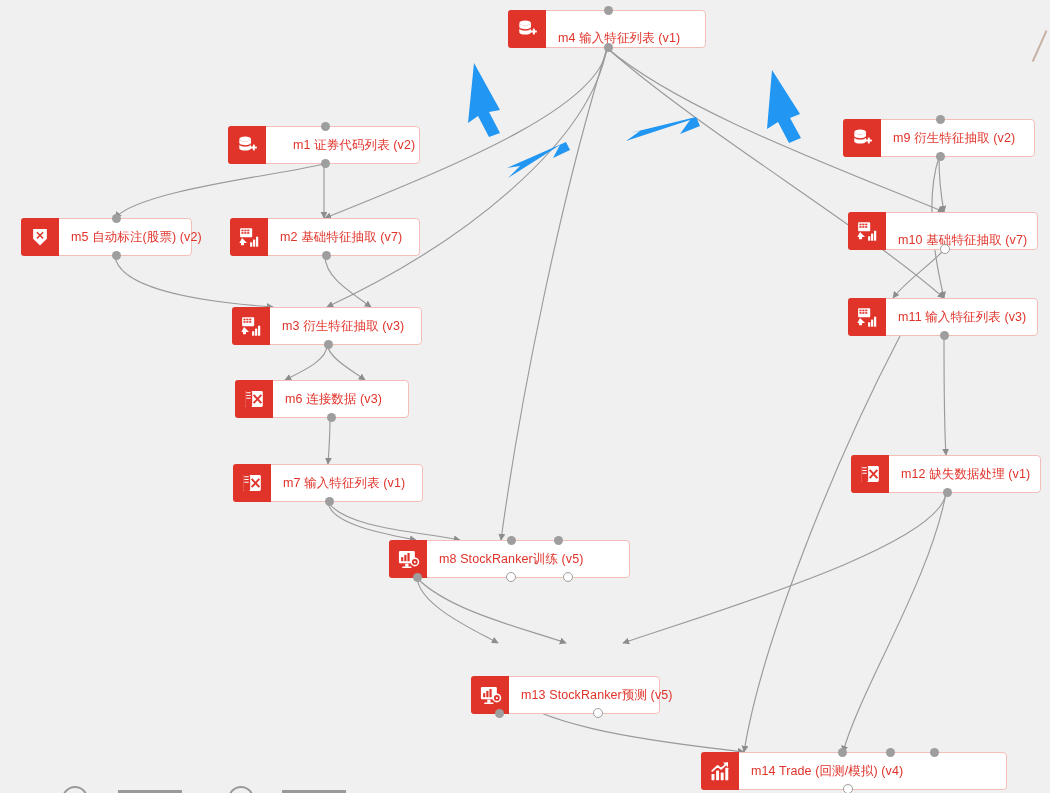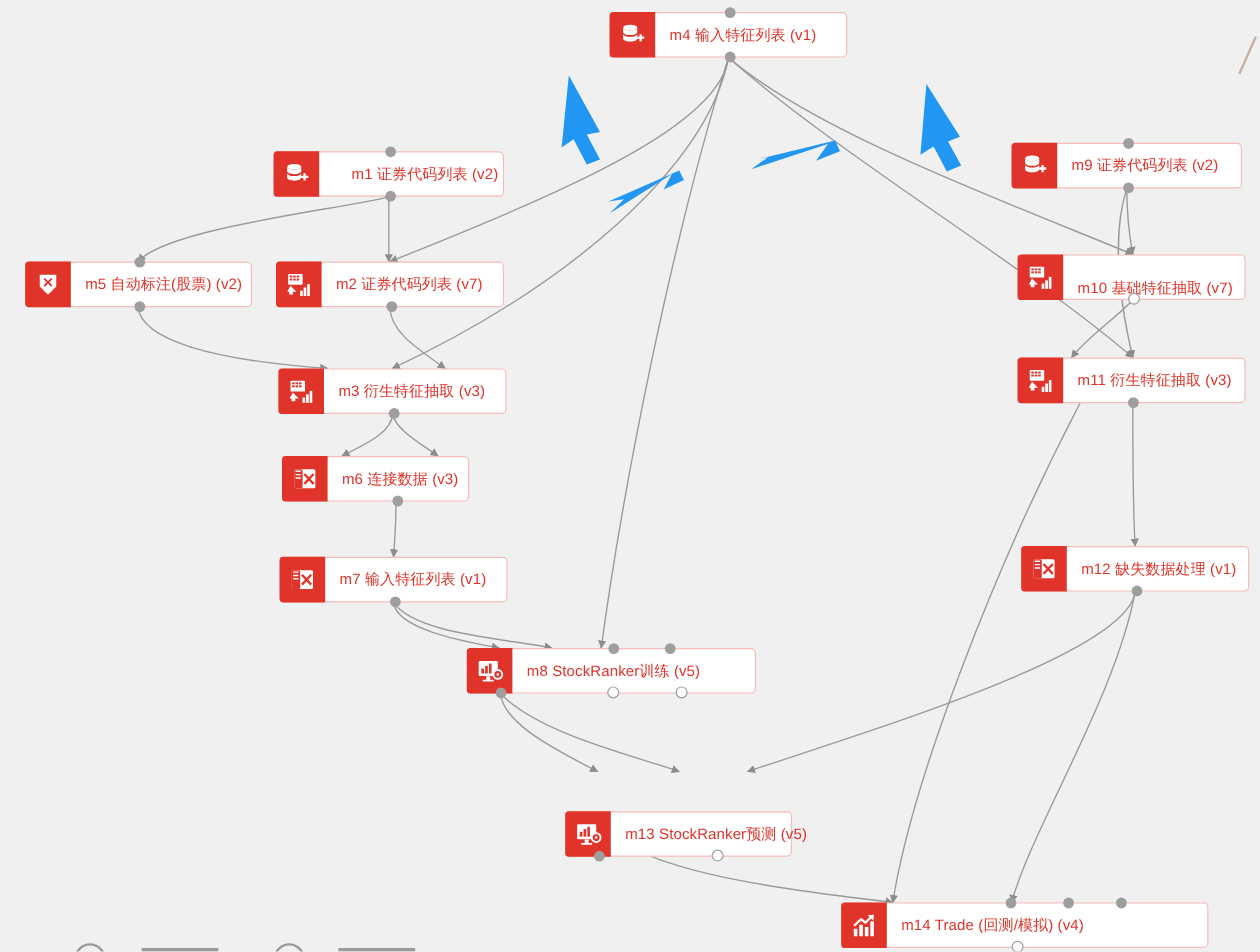--- a/index.html
+++ b/index.html
@@ -91,21 +91,21 @@
     </svg>
 
   <svg id="arrows" viewBox="0 0 1050 793" xmlns="http://www.w3.org/2000/svg">
       <polygon points="474,63 500,110 489,112 500,133 489,137 478,116 468,123" fill="#2196f3"></polygon>
       <polygon points="772,70 800,114 790,118 801,138 789,143 778,122 767,129" fill="#2196f3"></polygon>
       <polygon points="508,178 560,145 553,158 570,150 566,142 507,168 520,166" fill="#2196f3"></polygon>
       <polygon points="626,141 690,120 680,134 700,126 696,117 630,133 640,131" fill="#2196f3"></polygon>
     </svg>
 
   <div id="nodes">
-      <div class="node" style="left: 508px; top: 10px; width: 198px;">
+      <div class="node" style="left: 508px; top: 10px; width: 198px; align-items: flex-end;">
         <div class="icon">
           <svg width="22" height="22" viewBox="0 0 24 24">
       <g fill="#fff">
         <ellipse cx="10" cy="5.4" rx="6.4" ry="2.6"></ellipse>
         <path d="M3.6 5.4v4.2c0 1.45 2.87 2.6 6.4 2.6s6.4-1.15 6.4-2.6V5.4c0 1.45-2.87 2.6-6.4 2.6S3.6 6.85 3.6 5.4z"></path>
         <path d="M3.6 11.3v4.2c0 1.45 2.87 2.6 6.4 2.6s6.4-1.15 6.4-2.6v-4.2c0 1.45-2.87 2.6-6.4 2.6s-6.4-1.15-6.4-2.6z"></path>
         <rect x="16.2" y="13.6" width="6.6" height="2.1" rx="0.5"></rect>
         <rect x="18.4" y="11.4" width="2.1" height="6.6" rx="0.5"></rect>
       </g>
           </svg>
@@ -135,25 +135,25 @@
           <svg width="22" height="22" viewBox="0 0 24 24">
       <g fill="#fff">
         <ellipse cx="10" cy="5.4" rx="6.4" ry="2.6"></ellipse>
         <path d="M3.6 5.4v4.2c0 1.45 2.87 2.6 6.4 2.6s6.4-1.15 6.4-2.6V5.4c0 1.45-2.87 2.6-6.4 2.6S3.6 6.85 3.6 5.4z"></path>
         <path d="M3.6 11.3v4.2c0 1.45 2.87 2.6 6.4 2.6s6.4-1.15 6.4-2.6v-4.2c0 1.45-2.87 2.6-6.4 2.6s-6.4-1.15-6.4-2.6z"></path>
         <rect x="16.2" y="13.6" width="6.6" height="2.1" rx="0.5"></rect>
         <rect x="18.4" y="11.4" width="2.1" height="6.6" rx="0.5"></rect>
       </g>
           </svg>
         </div>
-        <div class="label">m9 证券代码列表 (v2)</div>
+        <div class="label">m9 衍生特征抽取 (v2)</div>
         <div class="port in" style="left: 91.5px;"></div>
         <div class="port out" style="left: 91.5px;"></div>
       </div>
-      <div class="node" style="left: 21px; top: 218px; width: 189px;">
+      <div class="node" style="left: 21px; top: 218px; width: 171px;">
         <div class="icon">
           <svg width="22" height="22" viewBox="0 0 24 24">
       <g>
         <path d="M4.5 3.2h15v10.6l-7.5 7.6-7.5-7.6z" fill="#fff"></path>
         <path d="M8.6 6.8l6.8 6.8M15.4 6.8l-6.8 6.8" stroke="#e0332a" stroke-width="1.7" fill="none"></path>
       </g>
           </svg>
         </div>
         <div class="label">m5 自动标注(股票) (v2)</div>
         <div class="port in" style="left: 90px;"></div>
@@ -170,21 +170,21 @@
         <rect x="3.6" y="6.4" width="2.2" height="1.7" fill="#e0332a"></rect>
         <rect x="6.6" y="6.4" width="2.2" height="1.7" fill="#e0332a"></rect>
         <rect x="9.6" y="6.4" width="2.2" height="1.7" fill="#e0332a"></rect>
         <path d="M4.2 12.6l5.2 5.2h-3.1v2.4H3.1v-2.4H1.4z"></path>
         <rect x="12.6" y="17.0" width="2.3" height="4.6"></rect>
         <rect x="15.7" y="14.2" width="2.3" height="7.4"></rect>
         <rect x="18.8" y="11.2" width="2.3" height="10.4"></rect>
       </g>
           </svg>
         </div>
-        <div class="label">m2 证券代码列表 (v7)</div>
+        <div class="label">m2 基础特征抽取 (v7)</div>
         <div class="port out" style="left: 90.5px;"></div>
       </div>
       <div class="node" style="left: 848px; top: 212px; width: 190px; align-items: flex-end;">
         <div class="icon">
           <svg width="23" height="23" viewBox="0 0 24 24">
       <g fill="#fff">
         <rect x="2.2" y="2.4" width="12.6" height="9.4" rx="0.8"></rect>
         <rect x="3.6" y="3.8" width="2.2" height="1.7" fill="#e0332a"></rect>
         <rect x="6.6" y="3.8" width="2.2" height="1.7" fill="#e0332a"></rect>
         <rect x="9.6" y="3.8" width="2.2" height="1.7" fill="#e0332a"></rect>
@@ -233,24 +233,24 @@
         <rect x="3.6" y="6.4" width="2.2" height="1.7" fill="#e0332a"></rect>
         <rect x="6.6" y="6.4" width="2.2" height="1.7" fill="#e0332a"></rect>
         <rect x="9.6" y="6.4" width="2.2" height="1.7" fill="#e0332a"></rect>
         <path d="M4.2 12.6l5.2 5.2h-3.1v2.4H3.1v-2.4H1.4z"></path>
         <rect x="12.6" y="17.0" width="2.3" height="4.6"></rect>
         <rect x="15.7" y="14.2" width="2.3" height="7.4"></rect>
         <rect x="18.8" y="11.2" width="2.3" height="10.4"></rect>
       </g>
           </svg>
         </div>
-        <div class="label">m11 衍生特征抽取 (v3)</div>
-        <div class="port out" style="left: 90.5px;"></div>
-      </div>
-      <div class="node" style="left: 235px; top: 380px; width: 156px; justify-content: space-between;">
+        <div class="label">m11 输入特征列表 (v3)</div>
+        <div class="port out" style="left: 90.5px;"></div>
+      </div>
+      <div class="node" style="left: 235px; top: 380px; width: 174px; justify-content: space-between;">
         <div class="icon">
           <svg width="22" height="22" viewBox="0 0 24 24">
       <g>
         <rect x="2.4" y="3.4" width="19.2" height="17.2" rx="1.4" fill="#fff"></rect>
         <rect x="2.4" y="3.4" width="7.6" height="17.2" rx="1.4" fill="#e0332a"></rect>
         <path d="M3.6 5.2h4.8M3.6 8.2h4.8M3.6 11.2h4.8" stroke="#fff" stroke-width="1.3"></path>
         <path d="M11.6 7.6l8.4 9M20.0 7.6l-8.4 9" stroke="#e0332a" stroke-width="2.1" fill="none"></path>
       </g>
           </svg>
         </div>

